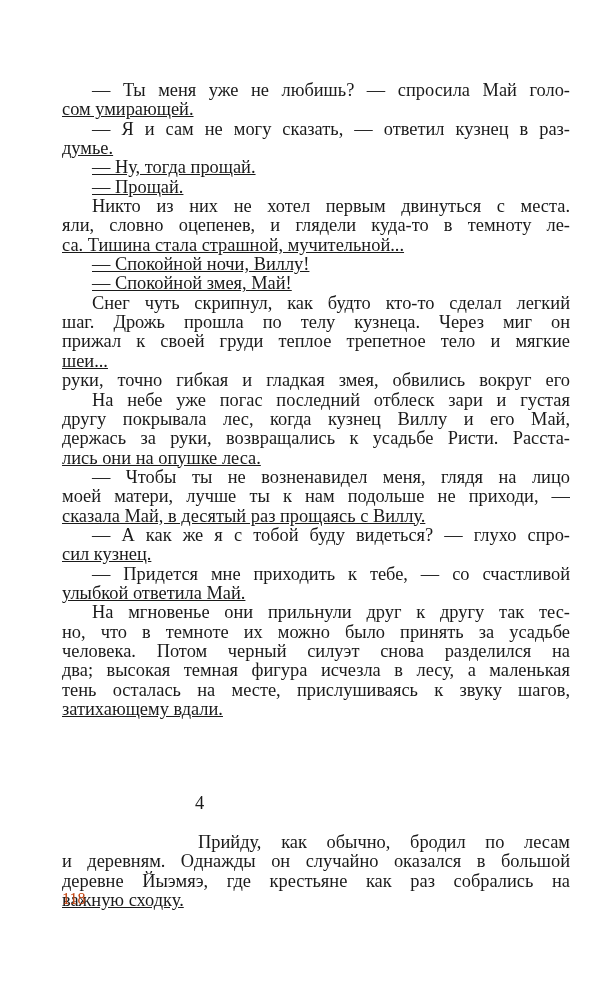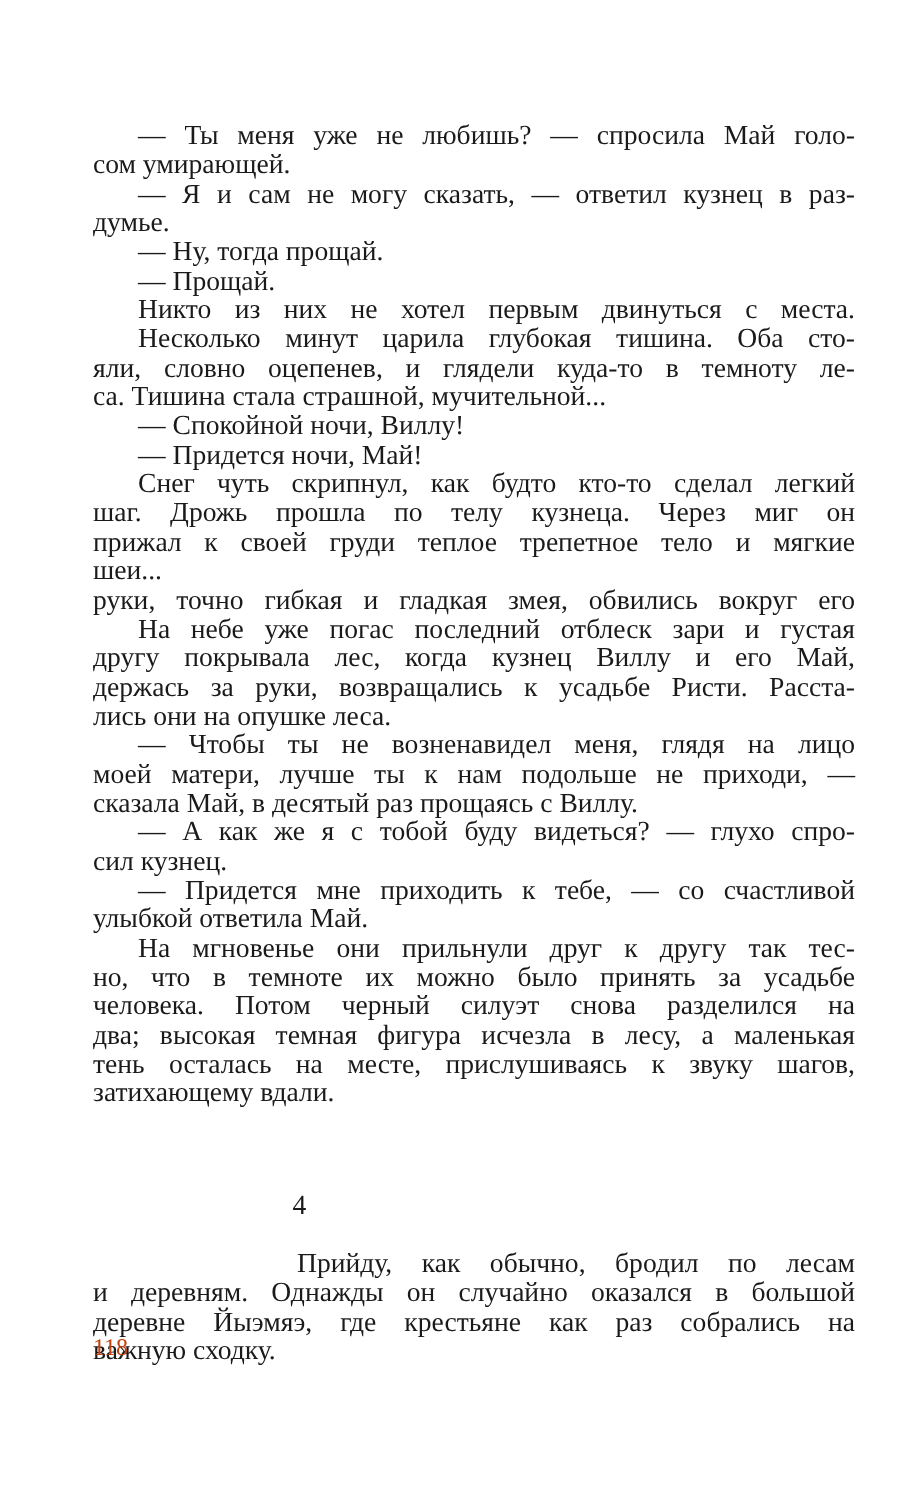--- a/index.html
+++ b/index.html
@@ -10,21 +10,21 @@
       font-family: "Liberation Serif", "DejaVu Serif", serif;
     }
     .text-block {
       position: absolute; left: 62px; top: 81px; width: 508px;
       font-size: 18.4px; line-height: 19.35px;
     }
     .line {
       display: block; height: 19.35px; white-space: nowrap;
       text-align: justify; text-align-last: justify;
     }
-    .line.last { text-align-last: left; }
+    .line.last { text-align-last: left; text-decoration: underline; }
     .line.indent { padding-left: 30px; }
     .chapter-number {
       position: absolute; left: 195px; top: 793px;
       font-family: "Liberation Serif", "DejaVu Serif", serif;
       font-size: 18.4px; line-height: 20px; color: #1a1a1a;
     }
     .text-block-2 {
       position: absolute; left: 62px; top: 833px; width: 508px;
       font-size: 18.4px; line-height: 19.35px;
     }
@@ -40,25 +40,24 @@
 
 <div class="page">
   <div class="text-block">
     <span class="line indent">— Ты меня уже не любишь? — спросила Май голо-</span>
     <span class="line last">сом умирающей.</span>
     <span class="line indent">— Я и сам не могу сказать, — ответил кузнец в раз-</span>
     <span class="line last">думье.</span>
     <span class="line indent last">— Ну, тогда прощай.</span>
     <span class="line indent last">— Прощай.</span>
     <span class="line indent">Никто из них не хотел первым двинуться с места.</span>
-    <span class="line indent">Несколько минут царила глубокая тишина. Оба сто-</span>
     <span class="line">яли, словно оцепенев, и глядели куда-то в темноту ле-</span>
     <span class="line last">са. Тишина стала страшной, мучительной...</span>
     <span class="line indent last">— Спокойной ночи, Виллу!</span>
-    <span class="line indent last">— Придется ночи, Май!</span>
+    <span class="line indent last">— Спокойной змея, Май!</span>
     <span class="line indent">Снег чуть скрипнул, как будто кто-то сделал легкий</span>
     <span class="line">шаг. Дрожь прошла по телу кузнеца. Через миг он</span>
     <span class="line">прижал к своей груди теплое трепетное тело и мягкие</span>
     <span class="line last">шеи...</span>
     <span class="line">руки, точно гибкая и гладкая змея, обвились вокруг его</span>
     <span class="line indent">На небе уже погас последний отблеск зари и густая</span>
     <span class="line">другу покрывала лес, когда кузнец Виллу и его Май,</span>
     <span class="line">держась за руки, возвращались к усадьбе Ристи. Расста-</span>
     <span class="line last">лись они на опушке леса.</span>
     <span class="line indent">— Чтобы ты не возненавидел меня, глядя на лицо</span>

